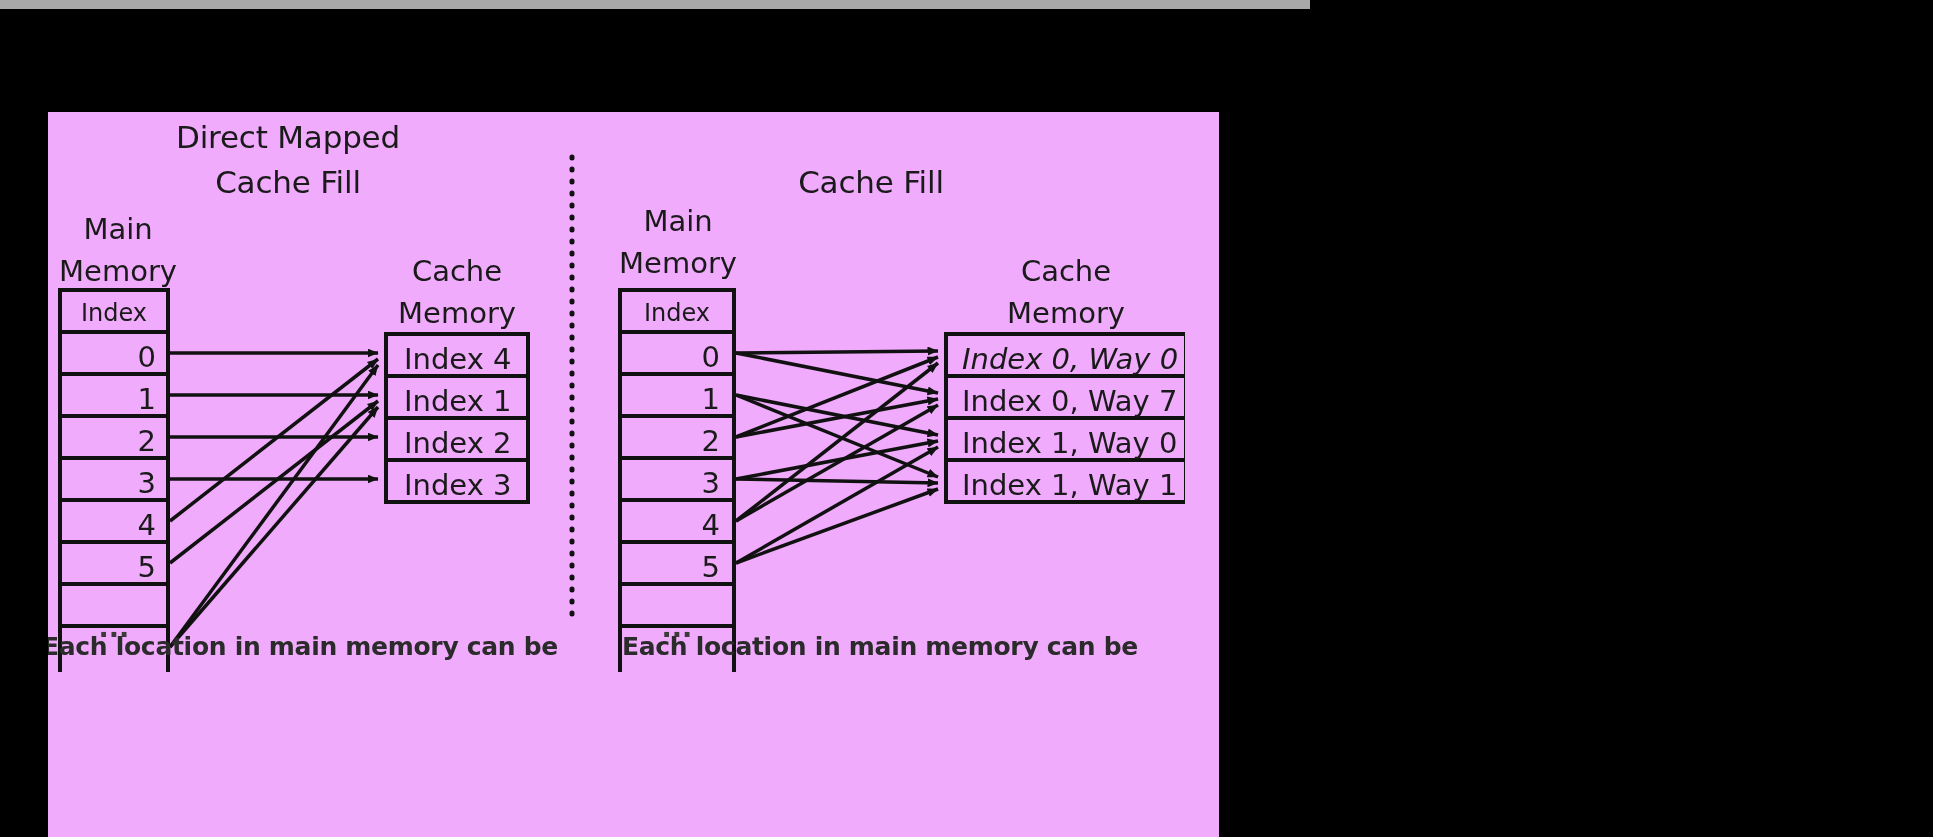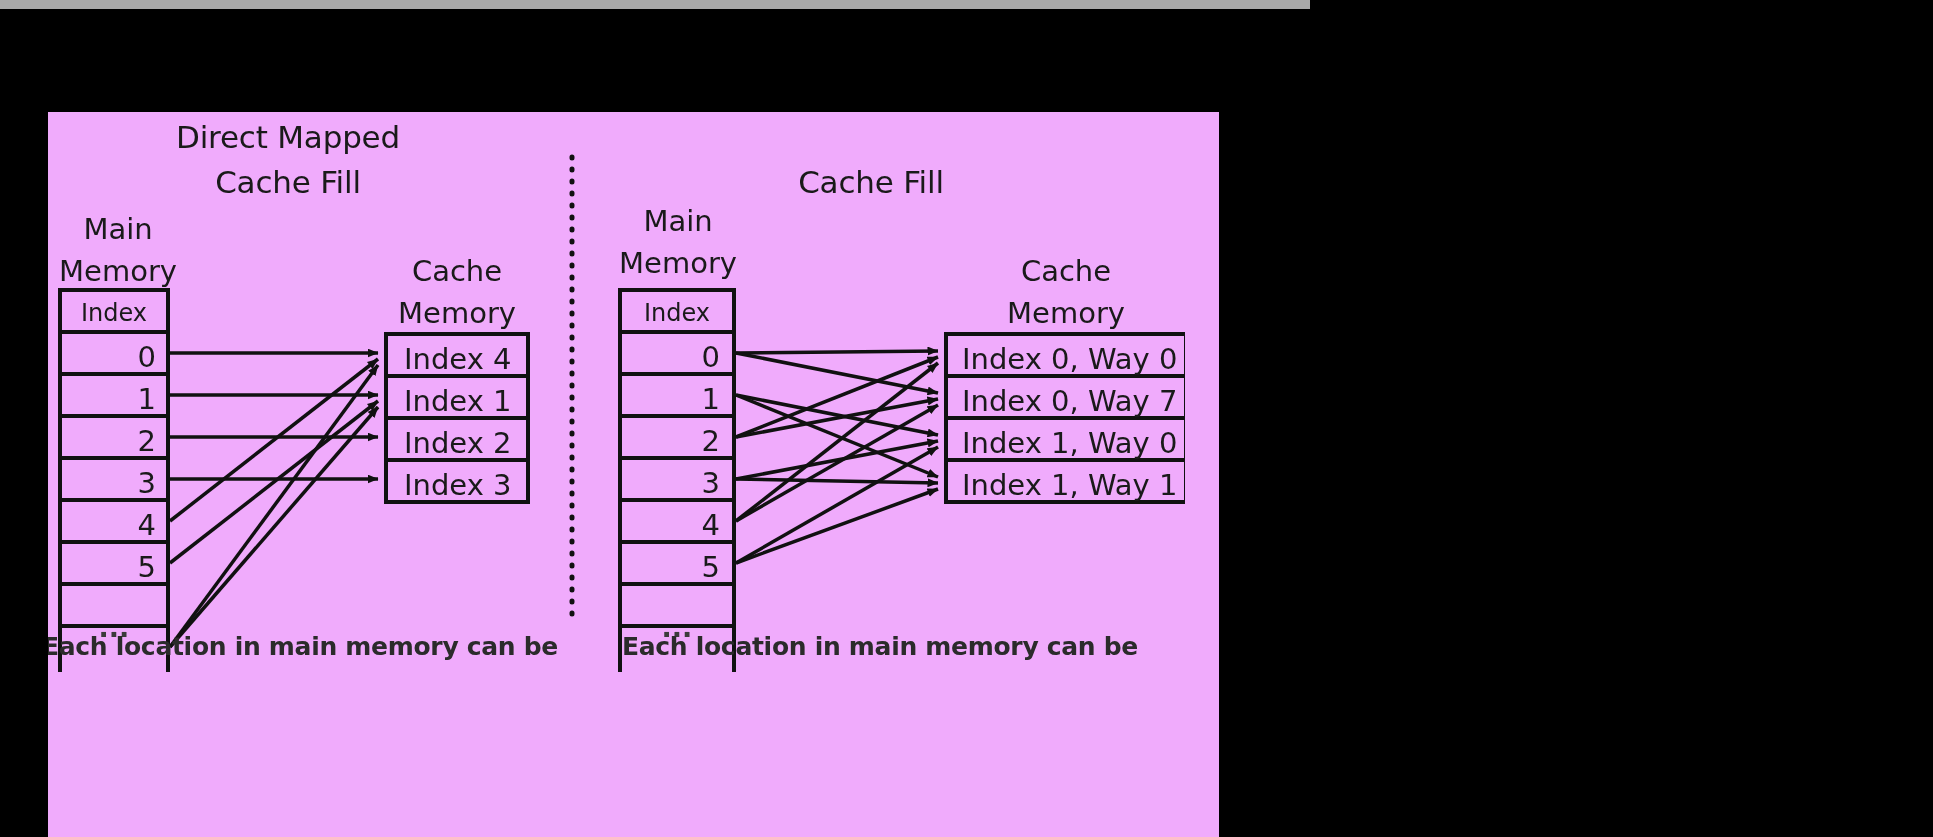--- a/index.html
+++ b/index.html
@@ -221,20 +221,20 @@
   <div class="txt cell-num" style="left:672px; top:273px;">1</div>
   <div class="txt cell-num" style="left:672px; top:315px;">2</div>
   <div class="txt cell-num" style="left:672px; top:357px;">3</div>
   <div class="txt cell-num" style="left:672px; top:399px;">4</div>
   <div class="txt cell-num" style="left:672px; top:441px;">5</div>
   <div class="txt ellipsis" style="left:629px; top:502px;">...</div>
 
   <div class="txt col-head" style="left:1018px; top:145px;">Cache</div>
   <div class="txt col-head" style="left:1018px; top:187px;">Memory</div>
 
-  <div class="txt cell-label" style="left:914px; top:233px;">Index 0, Way 0</div>
+  <div class="txt cell-label" style="left:914px; top:233px;font-style:italic;">Index 0, Way 0</div>
   <div class="txt cell-label" style="left:914px; top:275px;">Index 0, Way 7</div>
   <div class="txt cell-label" style="left:914px; top:317px;">Index 1, Way 0</div>
   <div class="txt cell-label" style="left:914px; top:359px;">Index 1, Way 1</div>
 
   <div class="txt caption" style="left:832px; top:522px;">Each location in main memory can be</div>
 
 </div>
 
 </body></html>

